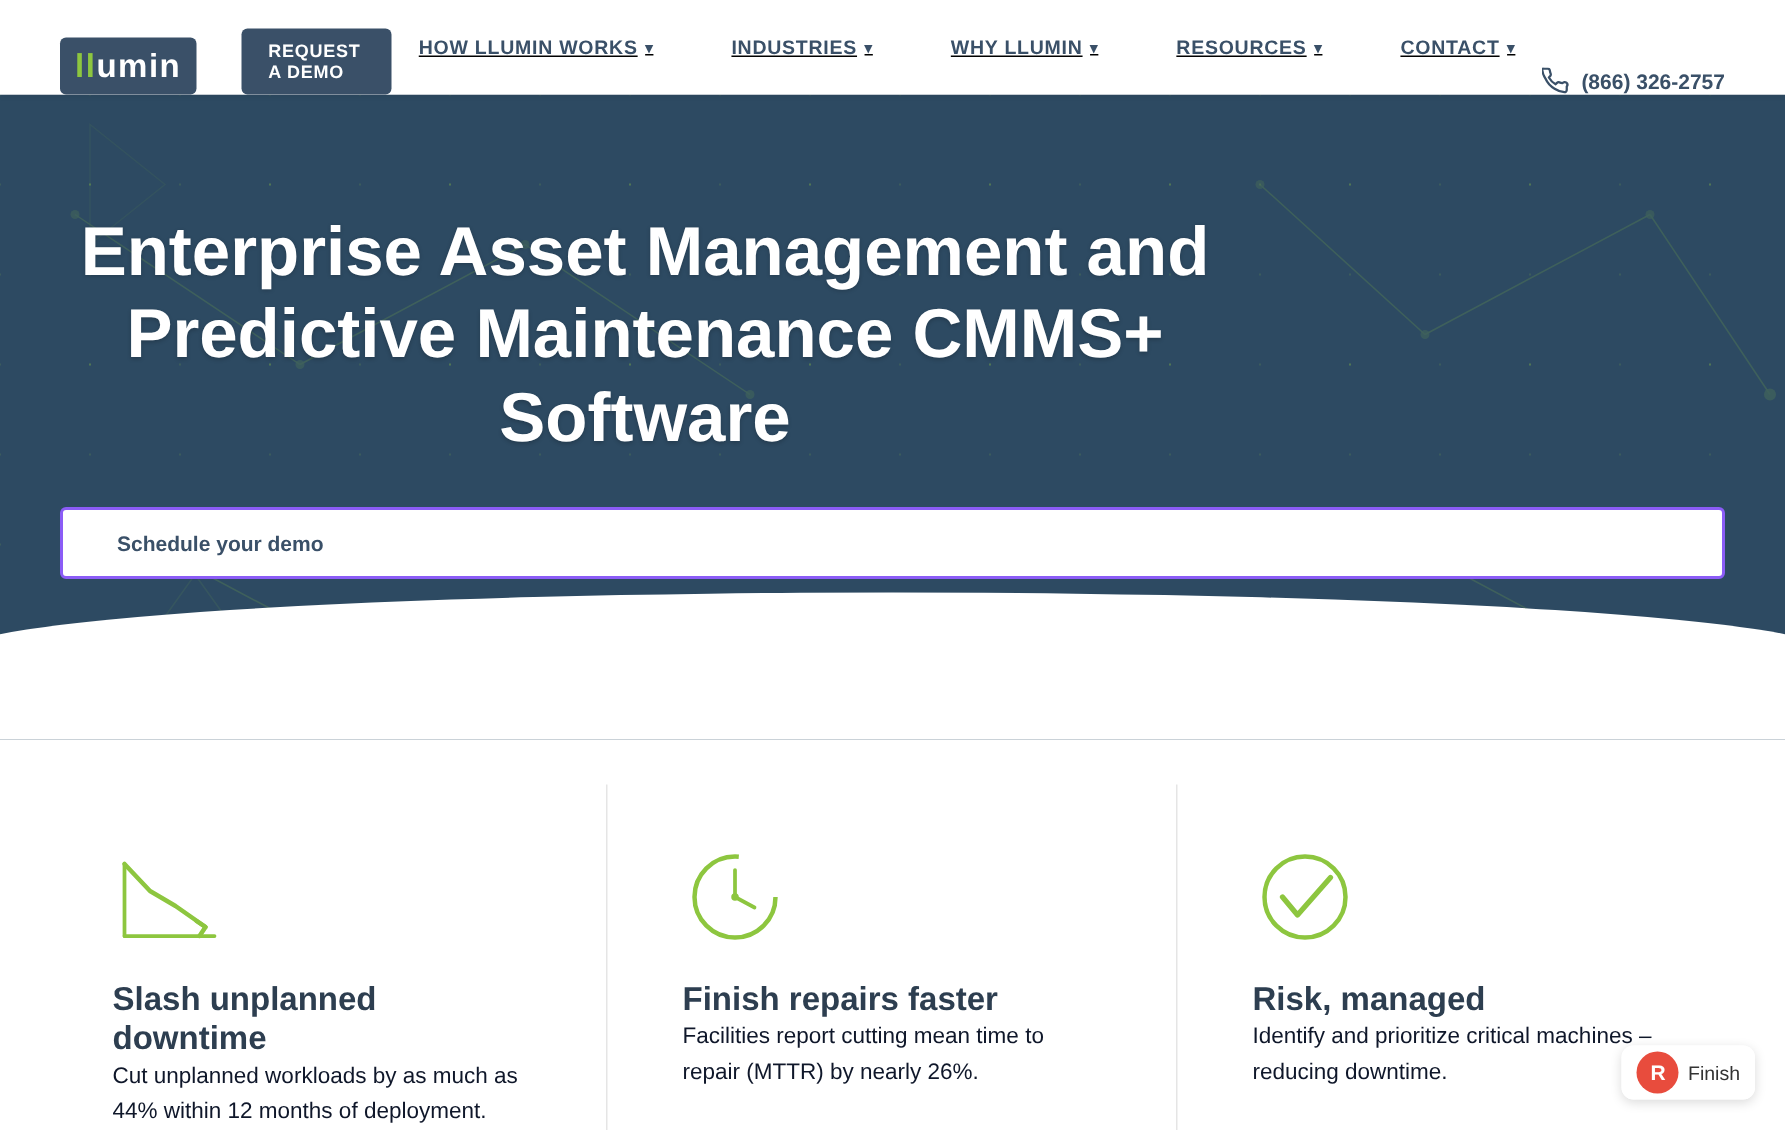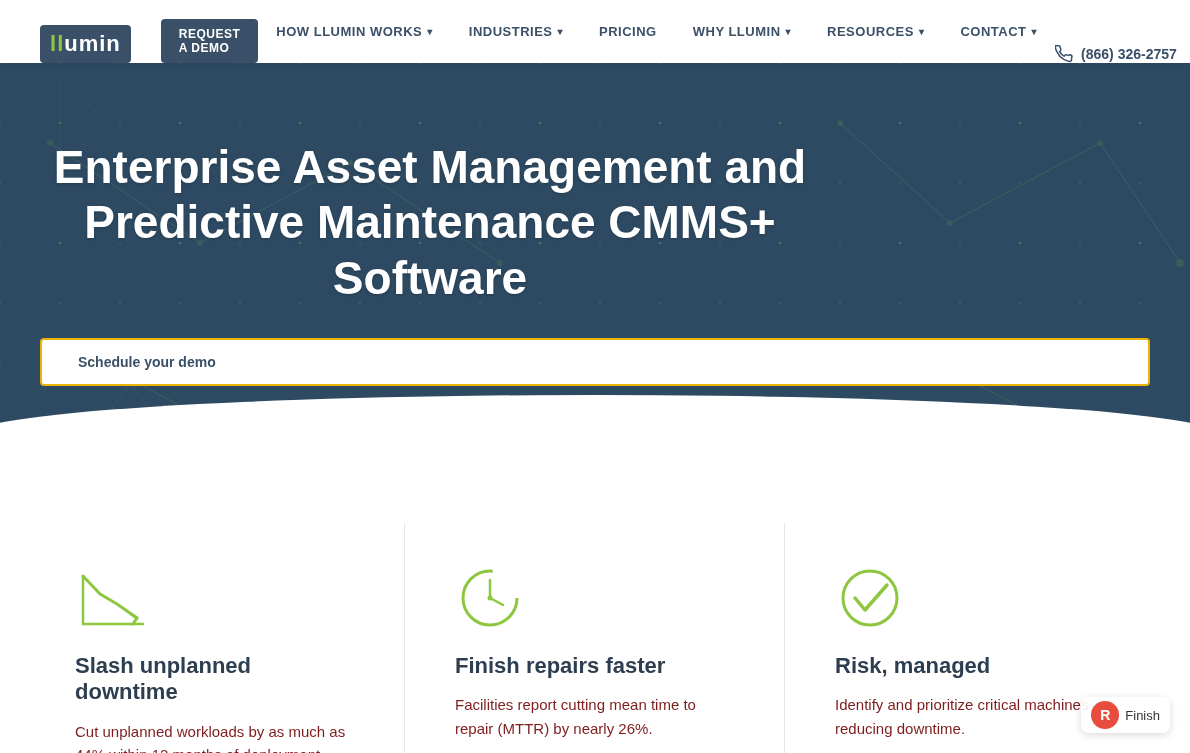--- a/index.html
+++ b/index.html
@@ -28,22 +28,23 @@
       font-size: 22px;
       font-weight: 900;
       letter-spacing: 1px;
       padding: 6px 10px;
       border-radius: 4px;
     }
     .nav-links {
       display: flex;
       align-items: center;
       flex: 1;
-      gap: 0;
+      gap: 16px;
       list-style: none;
+      text-decoration: underline;
     }
     .nav-links li {
       position: relative;
     }
     .nav-links li a {
       display: flex;
       align-items: center;
       gap: 5px;
       padding: 0 18px;
       font-size: 13px;
@@ -143,21 +144,21 @@
       position: relative;
       z-index: 2;
       display: inline-block;
       background: #fff;
       color: #3a5068;
       font-size: 14px;
       font-weight: 600;
       padding: 14px 36px;
       border-radius: 4px;
       text-decoration: none;
-      border: 2px solid #eab308;
+      border: 2px solid #8b5cf6;
       cursor: pointer;
       transition: background 0.2s;
     }
 
     
     .features {
       display: flex;
       justify-content: center;
       align-items: stretch;
       padding: 30px 0 50px;
@@ -177,26 +178,25 @@
     .feature-icon {
       margin-bottom: 20px;
       height: 70px;
       display: flex;
       align-items: center;
     }
     .feature-title {
       font-size: 22px;
       font-weight: 700;
       color: #2d3e50;
-      margin-bottom: 14px;
       line-height: 1.2;
     }
     .feature-desc {
       font-size: 15px;
-      color: #7f1d1d;
+      color: #0f172a;
       line-height: 1.55;
     }
 
     
     .revain-badge {
       position: fixed;
       bottom: 20px;
       right: 20px;
       z-index: 100;
       display: flex;
@@ -241,25 +241,20 @@
     <li>
       <a href="#">
         <span>HOW LLUMIN WORKS</span>
         <span class="chevron-icon">▾</span>
       </a>
     </li>
     <li>
       <a href="#">
         <span>INDUSTRIES</span>
         <span class="chevron-icon">▾</span>
-      </a>
-    </li>
-    <li>
-      <a href="#">
-        <span>PRICING</span>
       </a>
     </li>
     <li>
       <a href="#">
         <span>WHY LLUMIN</span>
         <span class="chevron-icon">▾</span>
       </a>
     </li>
     <li>
       <a href="#">

